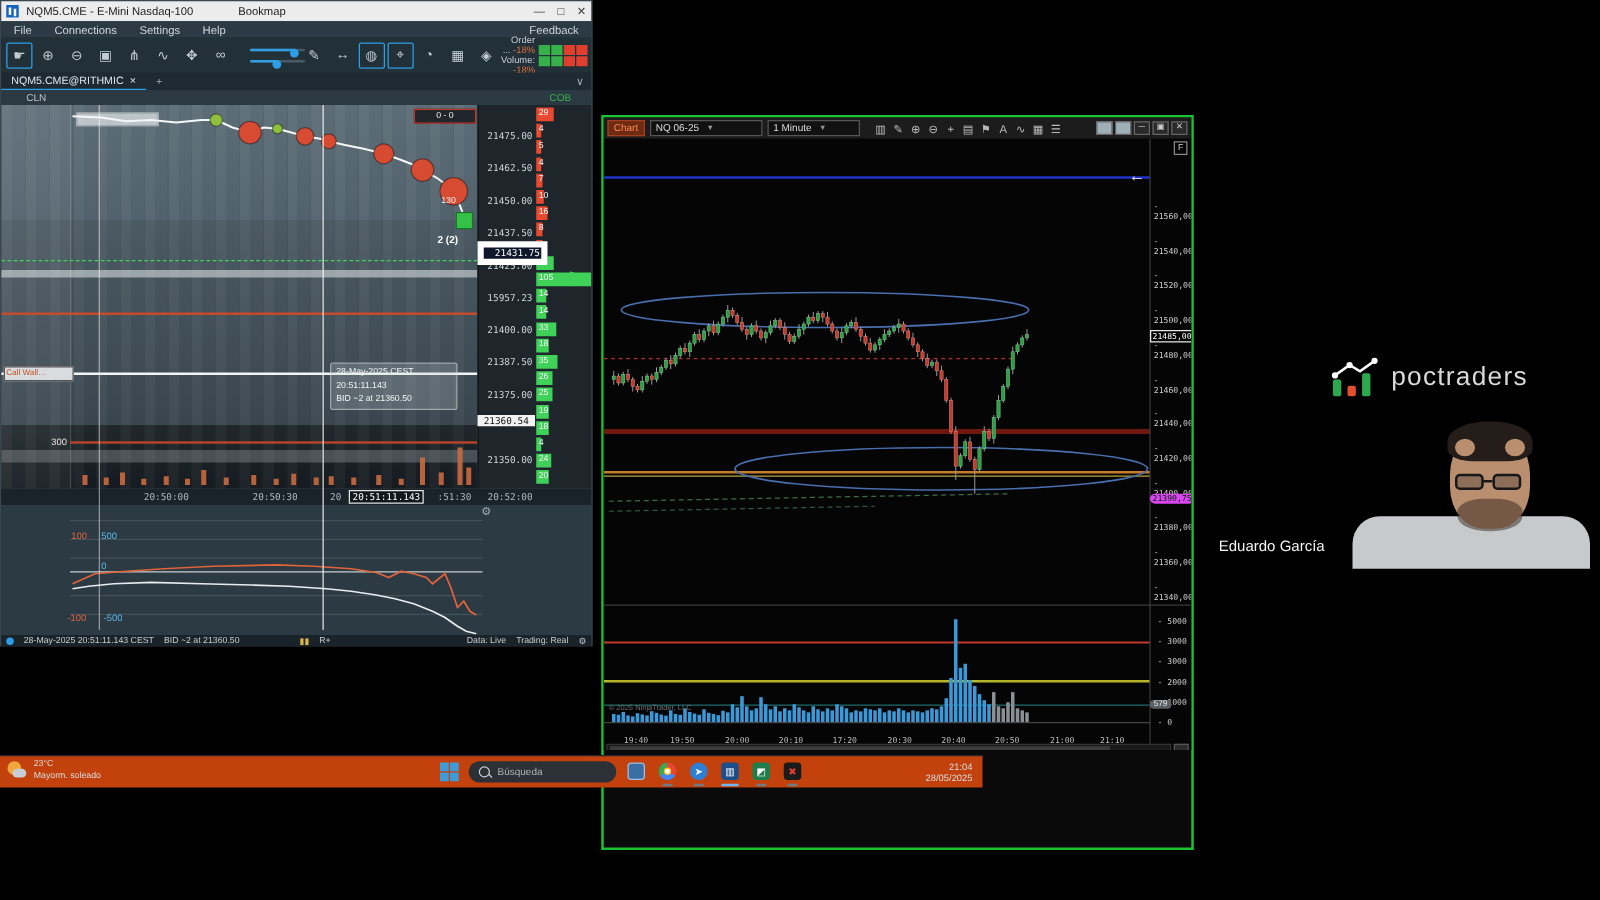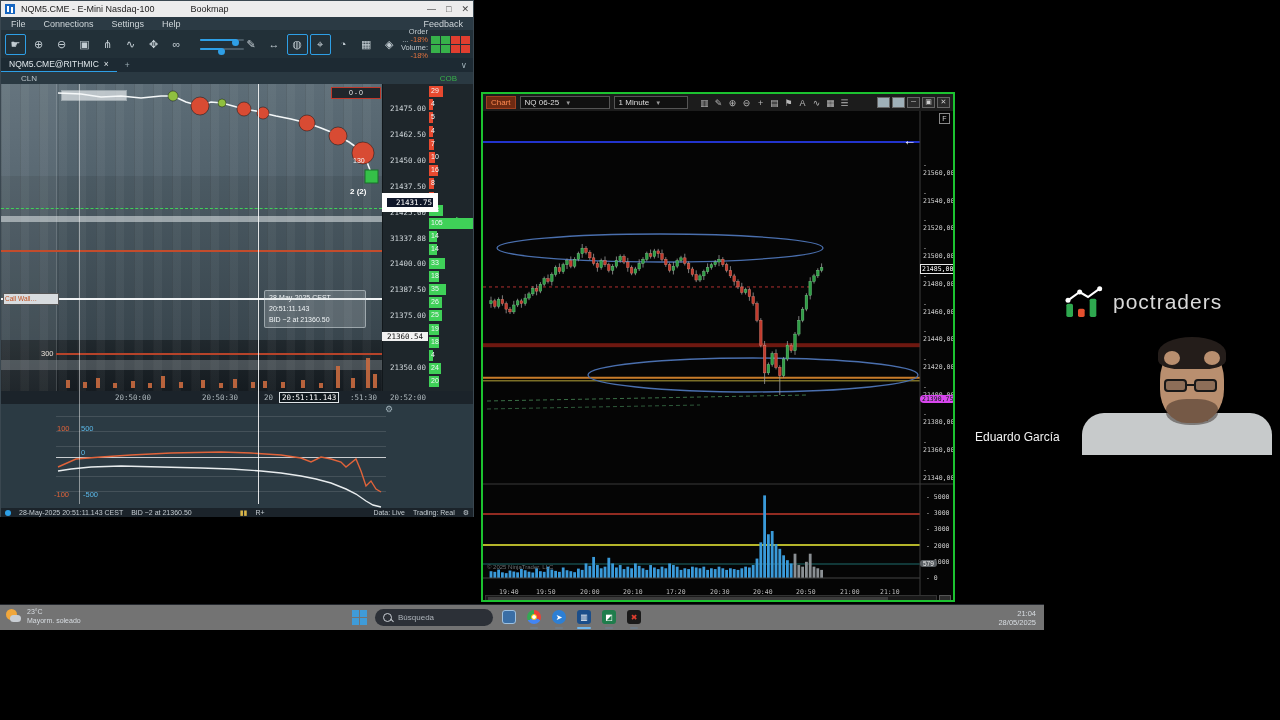--- a/index.html
+++ b/index.html
@@ -42,40 +42,40 @@
   .taxis-lbl{position:absolute;top:2px;color:#aeb8bd;margin-left:41px;}
   .taxis-lbl.bx{border:1px solid #dfe5e8;background:#10181d;color:#fff;padding:0 2px;top:1px;}
   #bm-sub{left:0;top:403px;width:472px;height:104px;background:#2b3a43;overflow:hidden;}
   .grid-h{position:absolute;left:55px;width:330px;height:1px;background:rgba(255,255,255,.12);}
   .sub-lbl{position:absolute;font-size:7.5px;}
   #bm-status{left:0;top:507px;width:472px;height:9px;background:#1b232a;font-size:7px;display:flex;align-items:center;gap:8px;padding:0 4px;box-sizing:border-box;color:#c4ccd1;}
   .info-dot{width:6px;height:6px;border-radius:50%;background:#2e9fe6;display:inline-block;}
   .crosshair-v{position:absolute;width:1px;background:rgba(255,255,255,.85);}
 
   
-  #nj{left:483px;top:94px;width:470px;height:506px;background:#0a0a0a;outline:2px solid #1cc230;box-sizing:border-box;}
+  #nj{left:483px;top:94px;width:470px;height:584px;background:#0a0a0a;outline:2px solid #1cc230;box-sizing:border-box;}
   #nj-bar{left:0;top:0;width:470px;height:17px;background:#1c1c1c;display:flex;align-items:center;gap:4px;padding:0 3px;box-sizing:border-box;}
   #nj-chartlbl{background:#6e2a12;color:#ff8a50;border:1px solid #a04020;font-size:8px;padding:1px 4px;}
   .nj-dd{background:#111;border:1px solid #555;color:#ddd;font-size:8px;height:11px;display:flex;align-items:center;gap:6px;padding:0 4px;}
   .nj-dd .arr{color:#999;font-size:6px;}
   .nj-ico{color:#b8b8b8;font-size:9px;width:14px;text-align:center;}
   #nj-winbtns{margin-left:auto;display:flex;gap:2px;}
   .njwb{width:11px;height:9px;background:#2a2a2a;border:1px solid #666;color:#ccc;font-size:7px;line-height:8px;text-align:center;}
   .njwb.lit{background:#9fb0b8;}
   #nj-plot{left:0;top:17px;width:470px;height:489px;background:#050505;overflow:hidden;}
   .nj-price{position:absolute;left:440px;font-size:6.5px;color:#cfcfcf;}
   .nj-price.mk{border:1px solid #e8e8e8;background:#000;color:#fff;padding:0 1px;left:437px;}
   .nj-price.last{background:#d946ef;color:#04220c;border-radius:4px;padding:0 2px;left:437px;}
   .nj-tlbl{position:absolute;top:477px;font-size:6.5px;color:#bdbdbd;}
   .nj-vlbl{position:absolute;left:443px;font-size:6.5px;color:#cfcfcf;}
   #nj-scroll{position:absolute;left:2px;top:484px;width:452px;height:7px;background:#1a1a1a;border:1px solid #333;box-sizing:border-box;}
   #nj-scroll .thumb{position:absolute;left:2px;top:1px;width:400px;height:3px;background:#3c3c3c;}
 
   
-  #taskbar{left:0;top:604px;width:1044px;height:26px;background:#737373;border-top:1px solid #23262c;box-sizing:border-box;}
+  #taskbar{left:0;top:604px;width:786px;height:26px;background:#c2410c;border-top:1px solid #23262c;box-sizing:border-box;}
   #weather{position:absolute;left:6px;top:2px;display:flex;gap:5px;align-items:center;}
   .wicon{width:16px;height:16px;position:relative;}
   .wsun{position:absolute;left:0;top:1px;width:11px;height:11px;border-radius:50%;background:#f0a73c;}
   .wcloud{position:absolute;left:4px;top:7px;width:11px;height:7px;border-radius:5px;background:#c9ced4;}
   .wtxt{font-size:7px;color:#d8dde2;line-height:9px;}
   #tb-center{position:absolute;left:350px;top:3px;display:flex;align-items:center;gap:7px;}
   .startico{width:15px;height:15px;display:grid;grid-template-columns:7px 7px;grid-auto-rows:7px;gap:1px;}
   .startico i{background:#3f9bd8;}
   #searchpill{width:118px;height:17px;background:#2c3037;border-radius:9px;display:flex;align-items:center;gap:6px;padding:0 8px;box-sizing:border-box;}
   .maglass{width:7px;height:7px;border:1.4px solid #c9ced4;border-radius:50%;position:relative;}
@@ -286,21 +286,21 @@
           <div class="prof-num" style="top: 280.2px;">24</div>
           <div class="prof-bar" style="left: 428px; top: 292.4px; width: 10.4px; background: rgb(63, 209, 88);"></div>
           <div class="prof-num" style="top: 293.4px;">20</div>
         </div>
       <div id="bm-prices">
           <div class="bm-price mono" style="top: 20px;">21475.00</div>
           <div class="bm-price mono" style="top: 45.9px;">21462.50</div>
           <div class="bm-price mono" style="top: 71.8px;">21450.00</div>
           <div class="bm-price mono" style="top: 97.7px;">21437.50</div>
           <div class="bm-price mono" style="top: 123.6px;">21425.00</div>
-          <div class="bm-price mono" style="top: 149.5px;">31337.88</div>
+          <div class="bm-price mono" style="top: 149.5px;">15957.23</div>
           <div class="bm-price mono" style="top: 175.4px;">21400.00</div>
           <div class="bm-price mono" style="top: 201.3px;">21387.50</div>
           <div class="bm-price mono" style="top: 227.2px;">21375.00</div>
           <div class="bm-price mono" style="top: 279px;">21350.00</div>
           <div class="bm-price mono bx" style="top: 108.614px;">21431.75</div>
           <div class="bm-price mono last" style="top: 248px; text-align: center;">21360.54</div>
         </div>
 
       <div class="abs" style="left:263px;top:206px;width:92px;height:34px;background:rgba(190,200,204,.25);border:1px solid rgba(220,228,231,.5);color:#f0f4f6;font-size:7px;line-height:11px;padding:1px 4px;border-radius:2px;">
         <div>28-May-2025 CEST</div>

